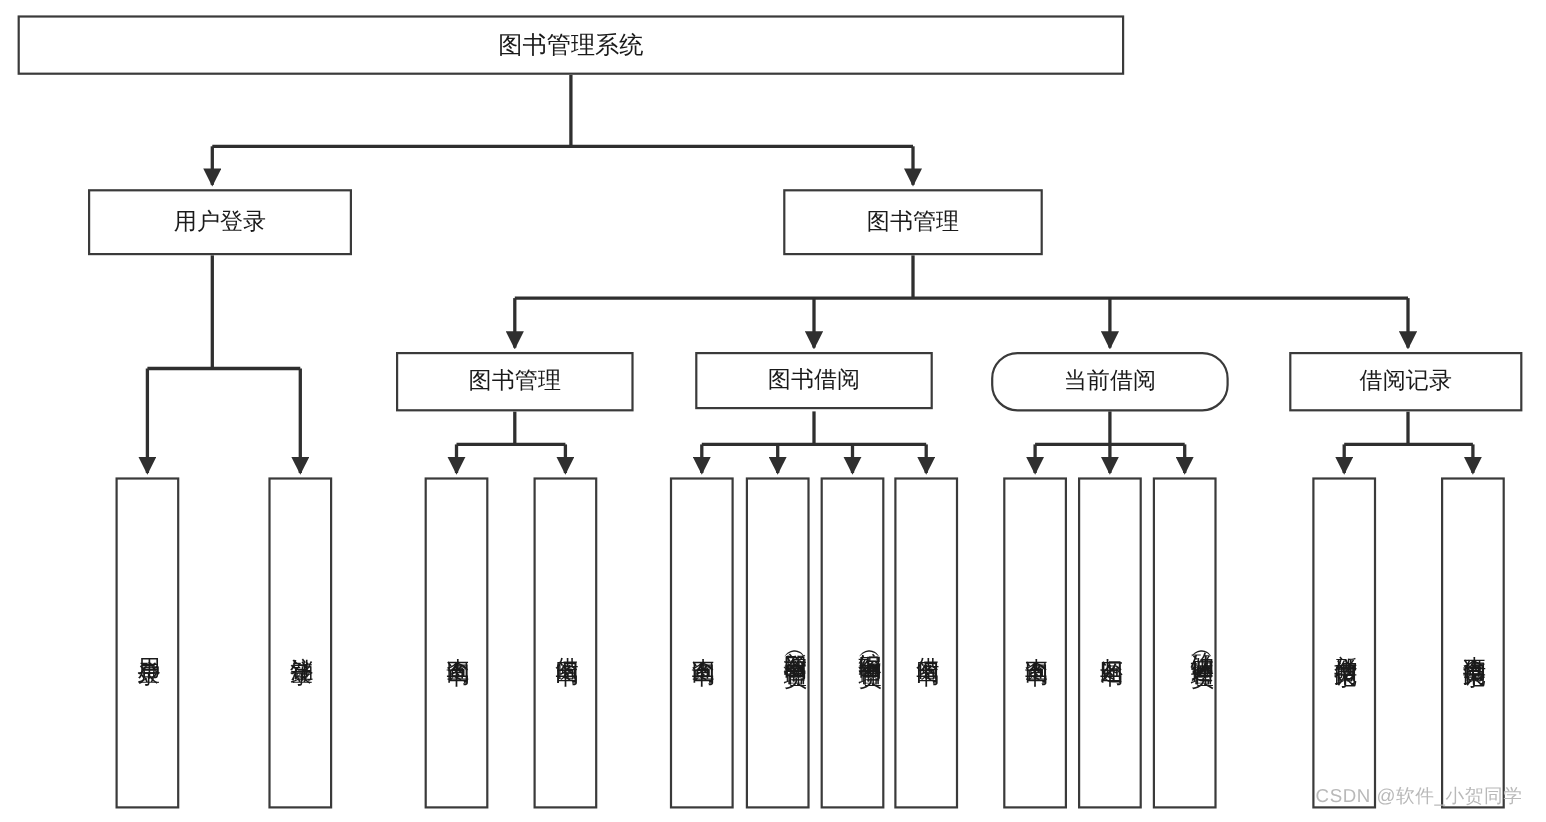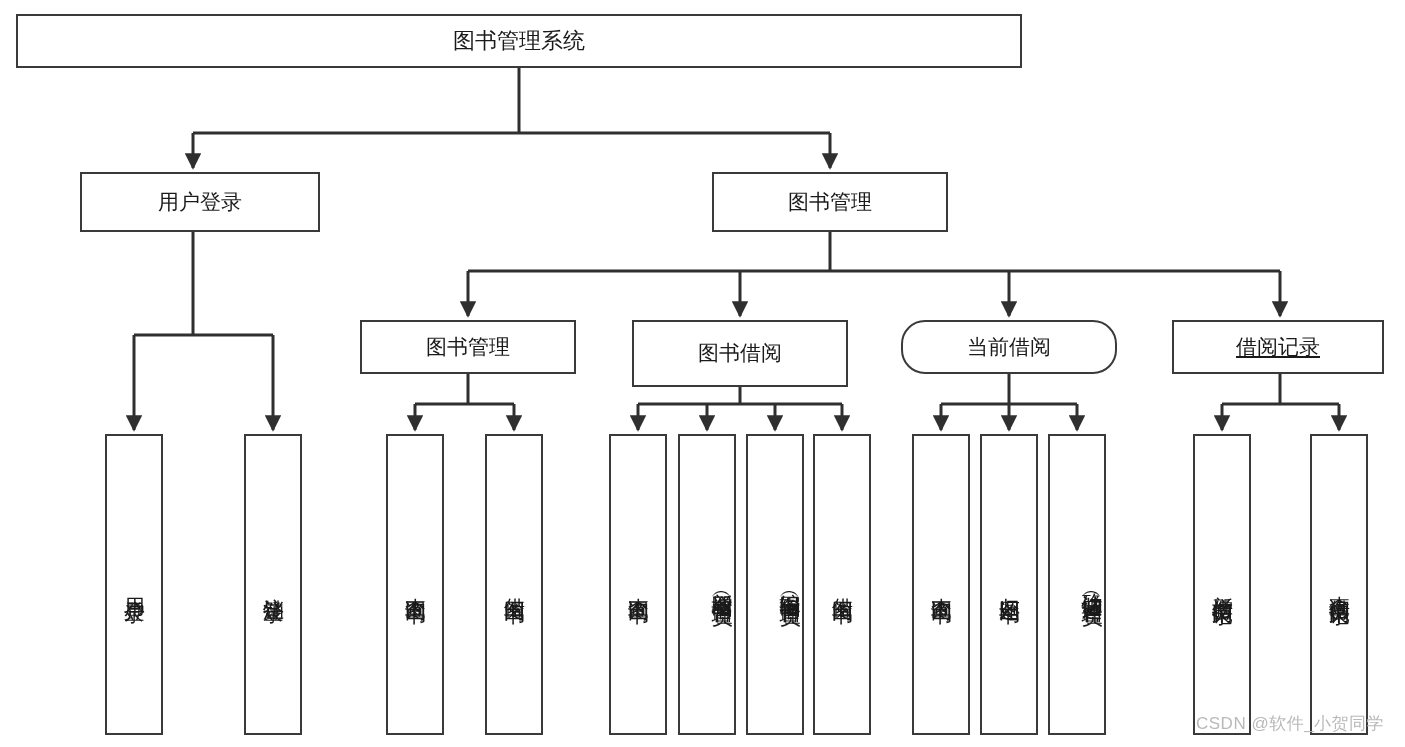--- a/index.html
+++ b/index.html
@@ -116,23 +116,23 @@
       <path d="M 1339 404 L 1339 430" marker-end="url(#arrow)"></path>
     </g>
   </svg>
 
   <div class="node node-root" style="left:16px; top:14px; width:1006px; height:54px;">图书管理系统</div>
 
   <div class="node node-h" style="left:80px; top:172px; width:240px; height:60px;">用户登录</div>
   <div class="node node-h" style="left:712px; top:172px; width:236px; height:60px;">图书管理</div>
 
   <div class="node node-h" style="left:360px; top:320px; width:216px; height:54px;">图书管理</div>
-  <div class="node node-h" style="left:632px; top:320px; width:216px; height:67px;">图书借阅</div>
+  <div class="node node-h" style="left:632px; top:320px; width:216px; height:52px;">图书借阅</div>
   <div class="node node-h" style="left:901px; top:320px; width:216px; height:54px;border-radius:24px;">当前借阅</div>
-  <div class="node node-h" style="left:1172px; top:320px; width:212px; height:54px;text-decoration:underline;">借阅记录</div>
+  <div class="node node-h" style="left:1172px; top:320px; width:212px; height:54px;">借阅记录</div>
 
   <div class="node node-v" style="left:105px; top:434px; width:58px; height:301px;">用户登录</div>
   <div class="node node-v" style="left:244px; top:434px; width:58px; height:301px;">注销登录</div>
 
   <div class="node node-v" style="left:386px; top:434px; width:58px; height:301px;">查询图书</div>
   <div class="node node-v" style="left:485px; top:434px; width:58px; height:301px;">借阅图书</div>
 
   <div class="node node-v" style="left:609px; top:434px; width:58px; height:301px;">查询图书</div>
   <div class="node node-v align-top" style="left:678px; top:434px; width:58px; height:301px;">新增图书（管理员）</div>
   <div class="node node-v align-top" style="left:746px; top:434px; width:58px; height:301px;">编辑图书（管理员）</div>

